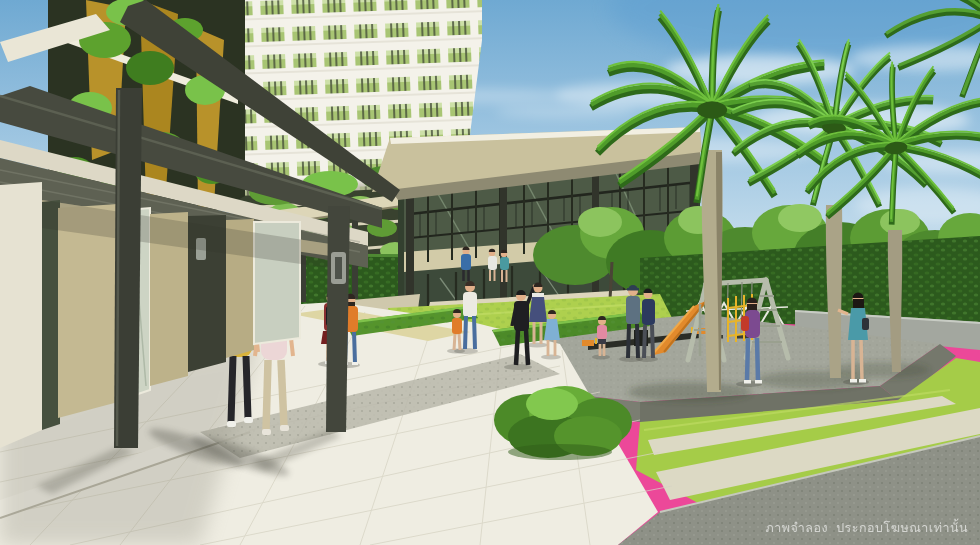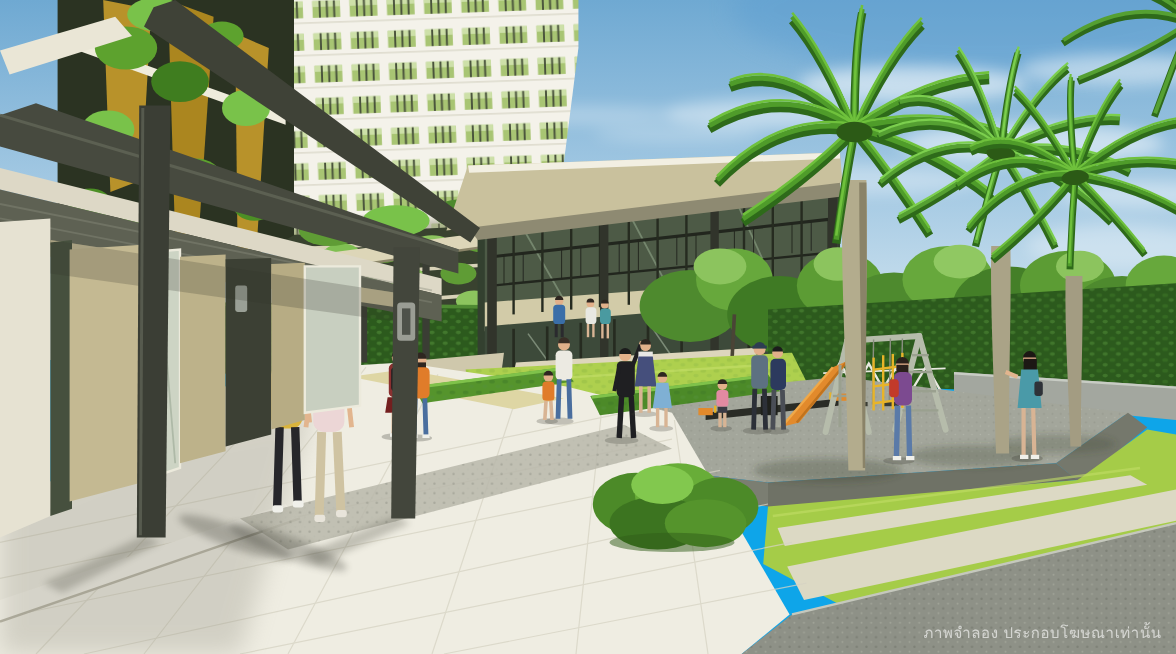--- a/index.html
+++ b/index.html
@@ -1,17 +1,17 @@
 <!DOCTYPE html>
 <html><head>
 <meta charset="utf-8">
 <style>
   html,body{margin:0;padding:0;background:#222;}
-  #stage{position:relative;width:980px;height:545px;overflow:hidden;background:#0ea5e9;
-         font-family:Liberation Sans, sans-serif;}
+  #stage{position:relative;width:980px;height:545px;overflow:hidden;background:#ec4899;
+         font-family:Liberation Mono, monospace;}
   #stage svg{display:block;width:980px;height:545px;}
   .wm{font-size:12.5px;letter-spacing:.5px;}
 </style>
 </head>
 <body>
 
 <div id="stage">
 <svg viewBox="0 0 980 545" xmlns="http://www.w3.org/2000/svg">
   <defs>
     <linearGradient id="skyg" x1="0" y1="0" x2="0" y2="1">

